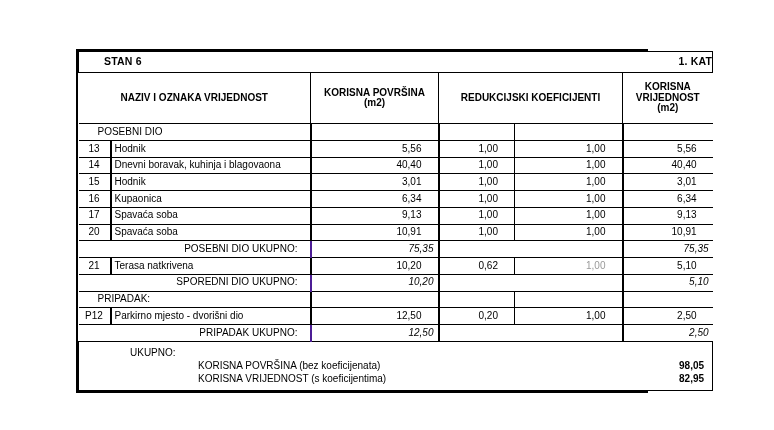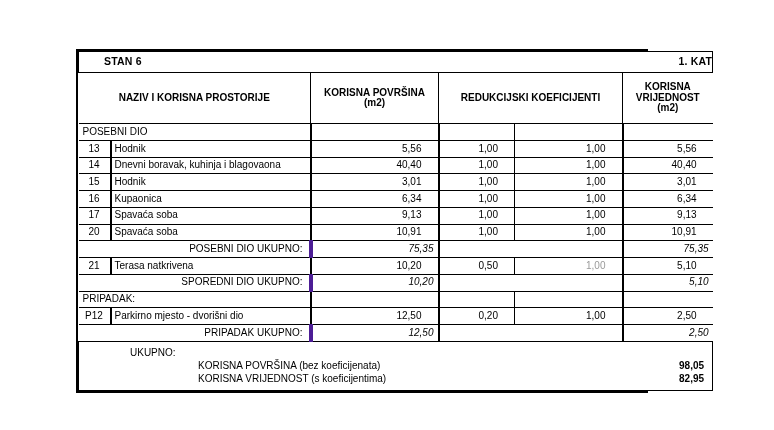--- a/index.html
+++ b/index.html
@@ -103,21 +103,21 @@
   .sec-row td {
     height: 15px;
     font-size: 10px;
     border-top: 2px solid #000;
     border-bottom: 1px solid #000;
   }
   .sec-row td.sec-label {
     text-align: left;
     border-right: 2px solid #000;
     border-left: none;
-    padding-left: 4px;
+    padding-left: 19px;
   }
   .sec-row td.blank-area { border-left: none; border-right: 2px solid #000; }
   .sec-row td.blank-k1   { border-right: 1px solid #000; }
   .sec-row td.blank-k2   { border-right: 2px solid #000; }
   .sec-row td.blank-val  { border-right: none; }
 
   
   .item-row td {
     height: 15px;
     font-size: 10px;
@@ -144,23 +144,23 @@
 
   
   .tot-row td {
     height: 15px;
     font-size: 10px;
     border-top: 2px solid #000;
     border-bottom: 2px solid #000;
   }
   .tot-row td.tot-label {
     text-align: right;
-    padding-right: 6px;
-    border-left: none;
-    border-right: 4px solid #4c1d95;
+    padding-right: 12px;
+    border-left: none;
+    border-right: 2px solid #4c1d95;
   }
   .tot-row td.tot-area {
     text-align: right;
     padding-right: 4px;
     font-style: italic;
     border-right: 2px solid #000;
   }
   .tot-row td.tot-blank {
     border-right: 2px solid #000;
   }
@@ -223,21 +223,21 @@
       <col class="c-val">
     </colgroup>
     <tbody id="grid-body">
         <tr class="title-row">
           <td class="title-cell" colspan="6">
             <div class="title-left">STAN 6</div>
             <div class="title-center">1. KAT</div>
           </td>
         </tr>
         <tr class="head-row">
-          <td class="hfirst" colspan="2">NAZIV I KORISNA PROSTORIJE</td>
+          <td class="hfirst" colspan="2">NAZIV I OZNAKA VRIJEDNOST</td>
           <td>
             <div>KORISNA POVRŠINA</div>
             <div>(m2)</div>
           </td>
           <td colspan="2">REDUKCIJSKI KOEFICIJENTI</td>
           <td class="hlast">
             <div>KORISNA</div>
             <div>VRIJEDNOST</div>
             <div>(m2)</div>
           </td>
@@ -300,21 +300,21 @@
         <tr class="tot-row">
           <td class="tot-label" colspan="2">POSEBNI DIO UKUPNO:</td>
           <td class="tot-area">75,35</td>
           <td class="tot-blank" colspan="2"></td>
           <td class="tot-val">75,35</td>
         </tr>
         <tr class="item-row">
           <td class="code">21</td>
           <td class="name">Terasa natkrivena</td>
           <td class="num area">10,20</td>
-          <td class="num k1">0,50</td>
+          <td class="num k1">0,62</td>
           <td class="num k2 faded">1,00</td>
           <td class="num val">5,10</td>
         </tr>
         <tr class="tot-row">
           <td class="tot-label" colspan="2">SPOREDNI DIO UKUPNO:</td>
           <td class="tot-area">10,20</td>
           <td class="tot-blank" colspan="2"></td>
           <td class="tot-val">5,10</td>
         </tr>
         <tr class="sec-row">

